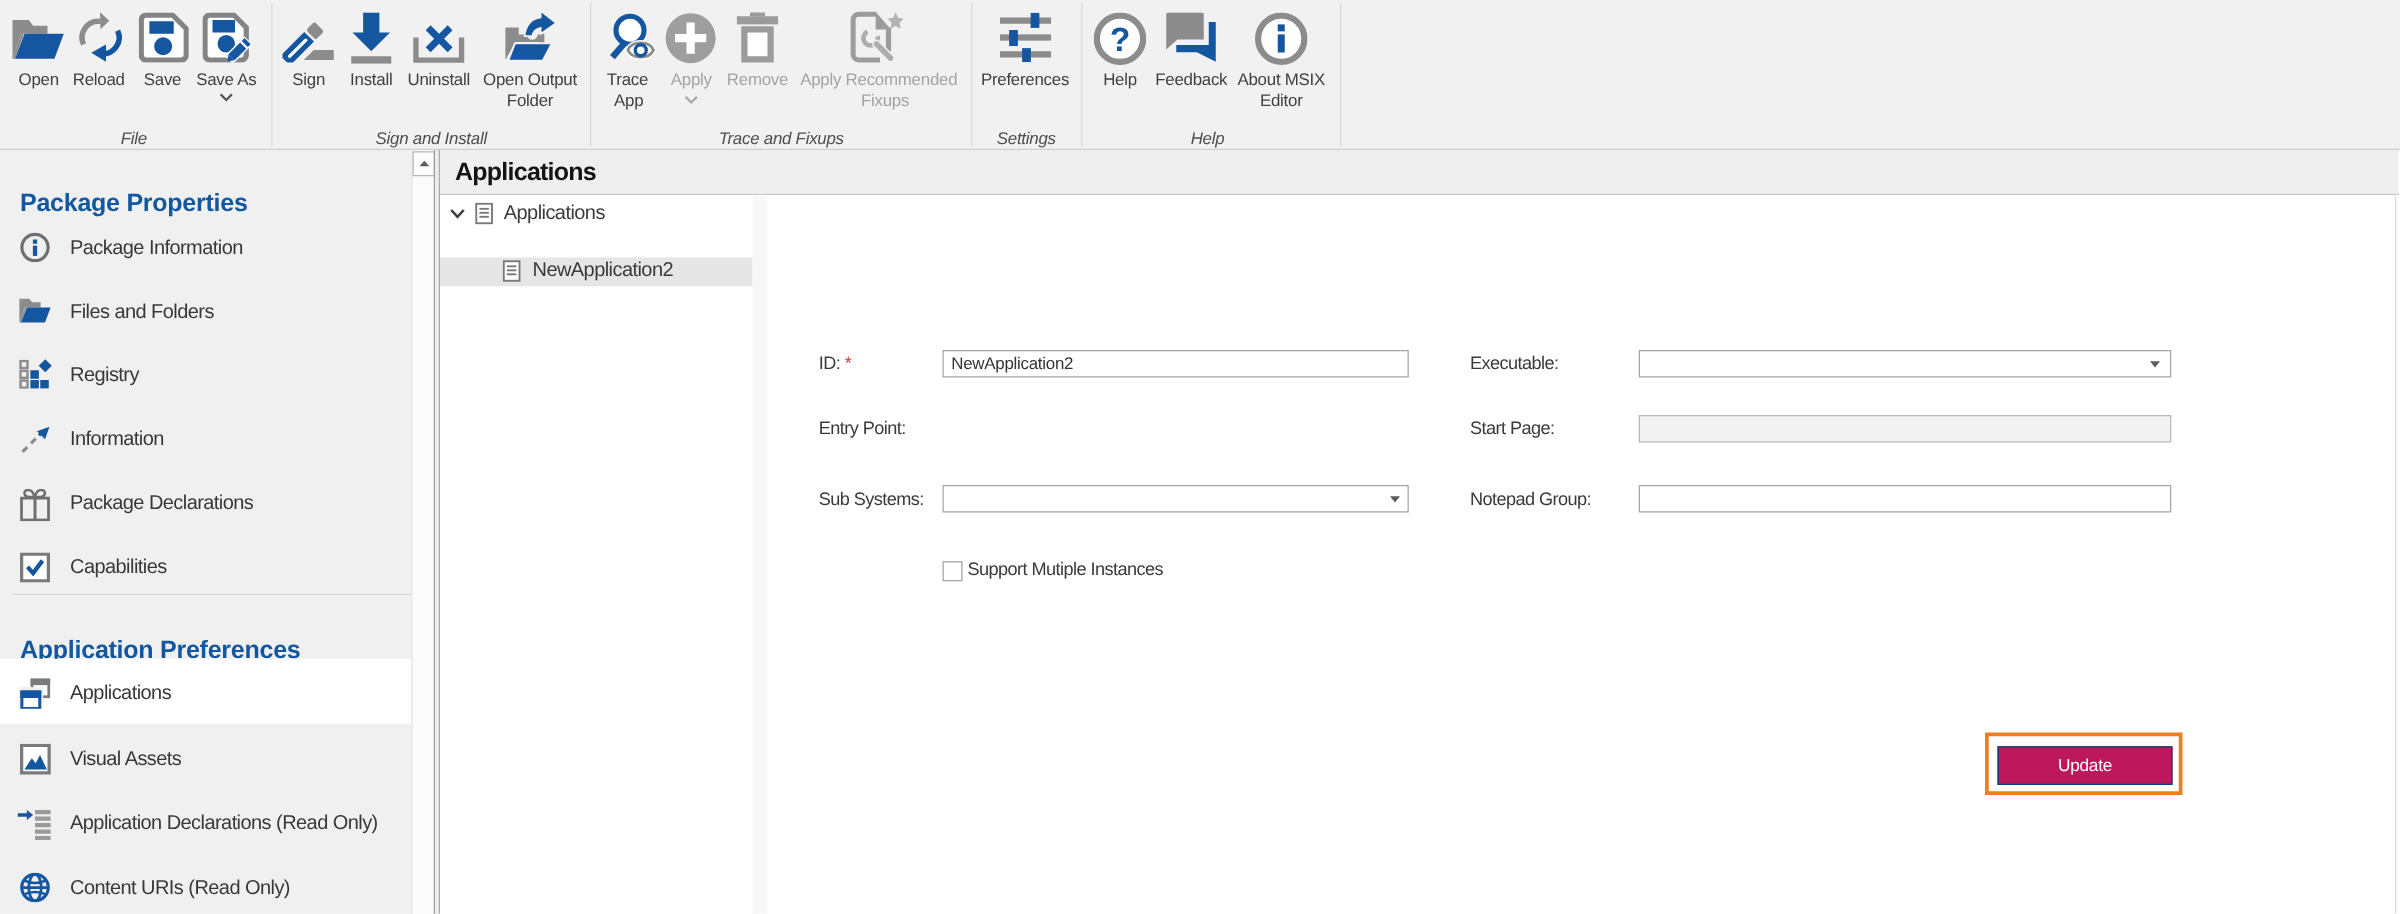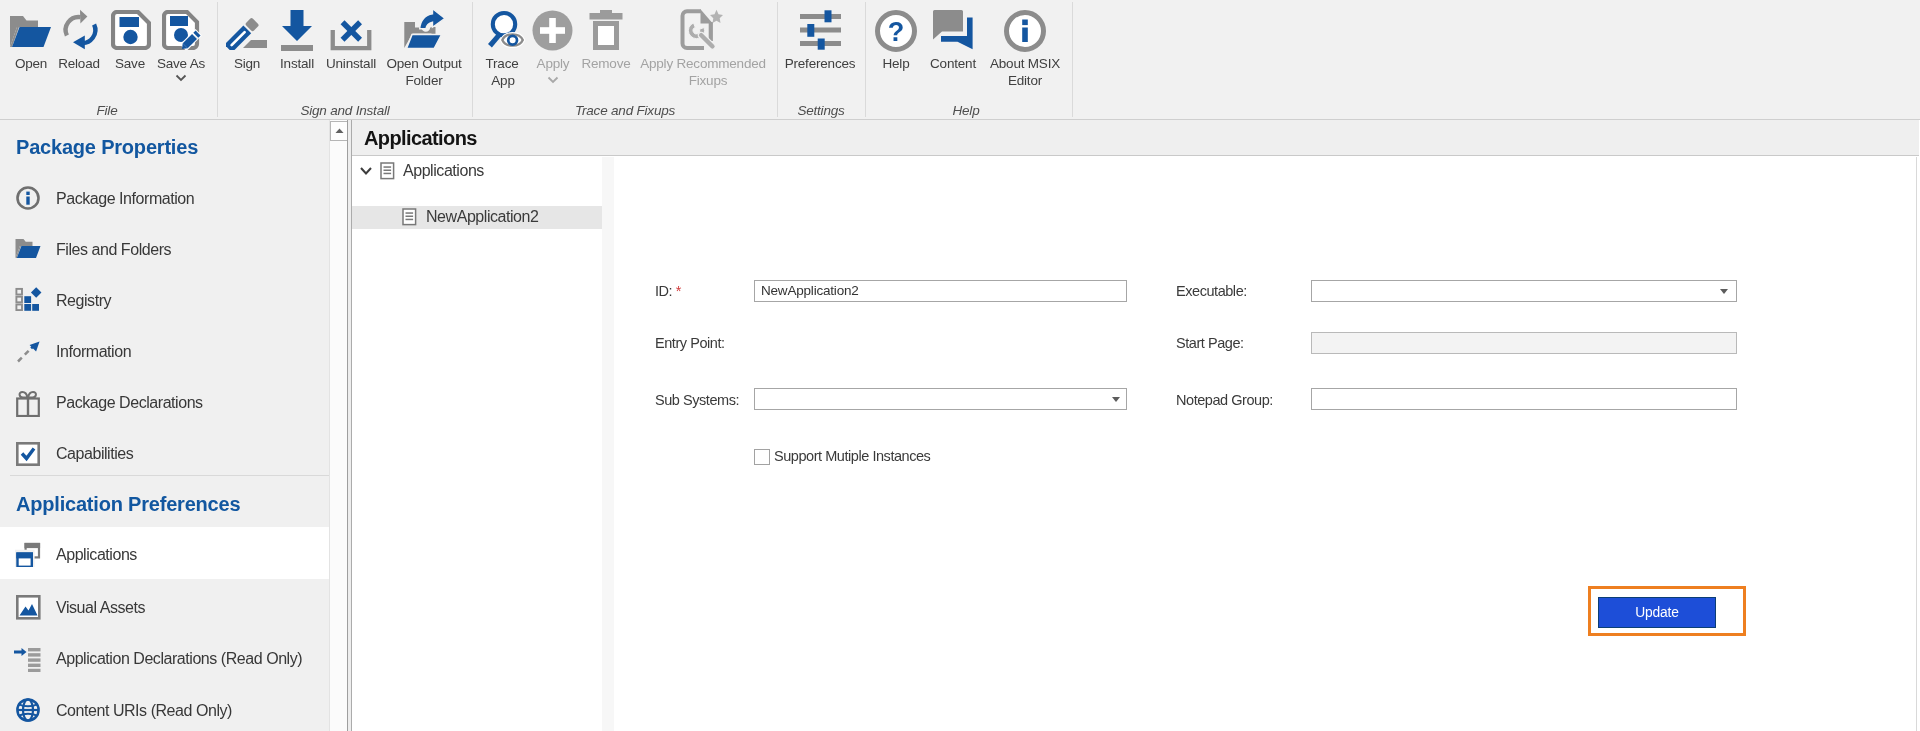--- a/index.html
+++ b/index.html
@@ -10,21 +10,21 @@
   background:#f1f1f1; border-bottom:1px solid #cfcfcf; }
 .rsep { position:absolute; top:2px; height:115px; width:1px; background:#dadada; }
 .rlbl { position:absolute; font-size:13.5px; color:#404040; 
   white-space:nowrap; transform:translateX(-50%); letter-spacing:-0.2px; }
 .glbl { position:absolute; top:103px; font-size:13.5px; color:#4e4e4e;
   white-space:nowrap; transform:translateX(-50%); letter-spacing:-0.2px;font-style:italic; }
 .gray { color:#a3a3a3; }
 #sidebar { position:absolute; left:0; top:120px; width:330px; height:611px;
   background:#f0f0f0; }
 .shead { position:absolute; left:16px; font-weight:bold; color:#1257a0;
-  font-size:20px; letter-spacing:-0.2px; white-space:nowrap; }
+  font-size:20px; letter-spacing:-0.2px; white-space:nowrap;margin-top:16px; }
 .sitem { position:absolute; left:56px; font-size:16px; color:#383838;
   white-space:nowrap; letter-spacing:-0.45px; }
 #scrollcol { position:absolute; left:329px; top:120px; width:19px; height:611px;
   background:#fbfbfb; border-left:1px solid #e3e3e3; }
 #scrollbtn { position:absolute; left:330px; top:121px; width:18px; height:20px;
   background:#fdfdfd; border:1px solid #b5b5b5; }
 #vline1 { position:absolute; left:347px; top:120px; width:1px; height:611px; background:#9e9e9e; }
 #vline2 { position:absolute; left:351px; top:120px; width:1px; height:611px; background:#ababab; }
 #gapcol { position:absolute; left:348px; top:120px; width:3px; height:611px; background:#ededed; }
 #titlebar { position:absolute; left:352px; top:120px; width:1567px; height:36px;
@@ -178,21 +178,21 @@
 
 <svg class="abs" style="left:875px;top:10px" width="42" height="42" viewBox="0 0 42 42">
   <circle cx="21" cy="21" r="18.5" fill="#ffffff" stroke="#8c8c8c" stroke-width="5"></circle>
   <text x="21" y="30.5" text-anchor="middle" font-family="Liberation Sans" font-size="27" font-weight="bold" fill="#1456a0">?</text>
 </svg>
 <div class="rlbl" style="left:896px;top:56px">Help</div>
 <svg class="abs" style="left:932px;top:10px" width="42" height="40" viewBox="0 0 42 40">
   <path d="M35,7.5 L40.6,7.5 L40.6,39.3 L25.5,31.8 L9,31.8 L9,25.9 L35,25.9 Z" fill="#1456a0"></path>
   <path d="M1,1.5 A1.5,1.5 0 0 1 2.5,0 L29.5,0 A1.5,1.5 0 0 1 31,1.5 L31,21.6 L10,21.6 L1,29.5 Z" fill="#8c8c8c"></path>
 </svg>
-<div class="rlbl" style="left:953px;top:56px">Content</div>
+<div class="rlbl" style="left:953px;top:56px">Feedback</div>
 <svg class="abs" style="left:1004px;top:10px" width="42" height="42" viewBox="0 0 42 42">
   <circle cx="21" cy="21" r="18.5" fill="#ffffff" stroke="#8c8c8c" stroke-width="5"></circle>
   <rect x="18.2" y="9.5" width="5.6" height="5.6" fill="#1456a0"></rect>
   <rect x="18.2" y="17.5" width="5.6" height="14.5" fill="#1456a0"></rect>
 </svg>
 <div class="rlbl" style="left:1025px;top:56px">About MSIX</div>
 <div class="rlbl" style="left:1025px;top:73px">Editor</div>
 <div class="glbl" style="left:966px">Help</div>
 <div class="rsep" style="left:1072px"></div>
 </div>
@@ -333,14 +333,14 @@
 <div class="flabel" style="left:562px;top:178px">Start Page:</div>
 <div class="finput" style="left:697px;top:175px;width:426px;background:#f3f3f3;border-color:#b9b9b9"></div>
 <div class="flabel" style="left:41px;top:235px">Sub Systems:</div>
 <div class="finput" style="left:140px;top:231px;width:373px"></div>
 <div class="arrow-dn" style="left:498px;top:240px"></div>
 <div class="flabel" style="left:562px;top:235px">Notepad Group:</div>
 <div class="finput" style="left:697px;top:231px;width:426px"></div>
 <div class="abs" style="left:140px;top:292px;width:16px;height:16px;background:#ffffff;border:1px solid #a2a2a2"></div>
 <div class="flabel" style="left:160px;top:291px">Support Mutiple Instances</div>
 <div class="abs" style="left:974px;top:429px;width:158px;height:50px;border:3px solid #ee7f20"></div>
-<div class="abs" style="left:984px;top:440px;width:118px;height:31px;background:#1d4ed8;border:1px solid #0b3e75;color:#ffffff;font-size:13.8px;text-align:center;line-height:29px;letter-spacing:-0.2px">Update</div>
+<div class="abs" style="left:984px;top:440px;width:140px;height:31px;background:#be185d;border:1px solid #0b3e75;color:#ffffff;font-size:13.8px;text-align:center;line-height:29px;letter-spacing:-0.2px">Update</div>
 </div>
 
 </body></html>

